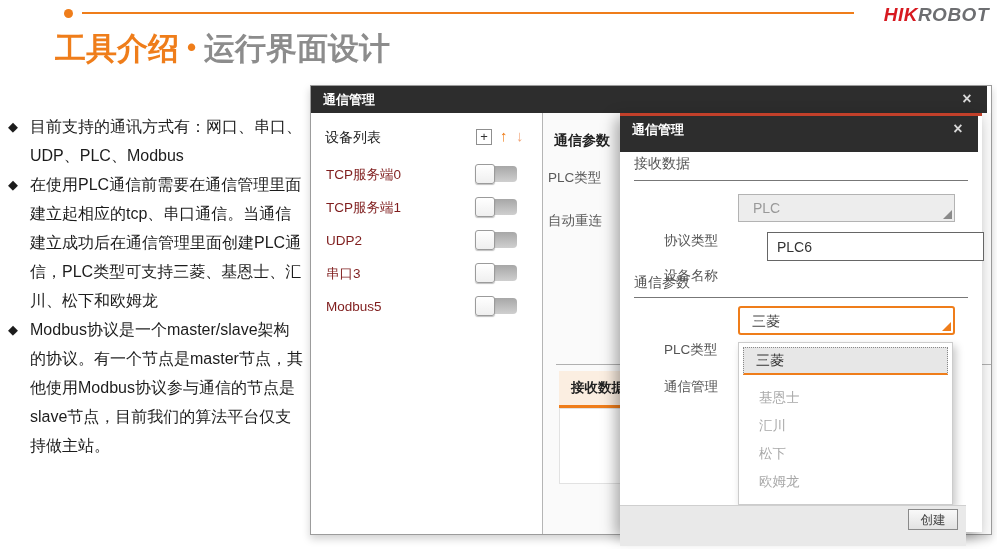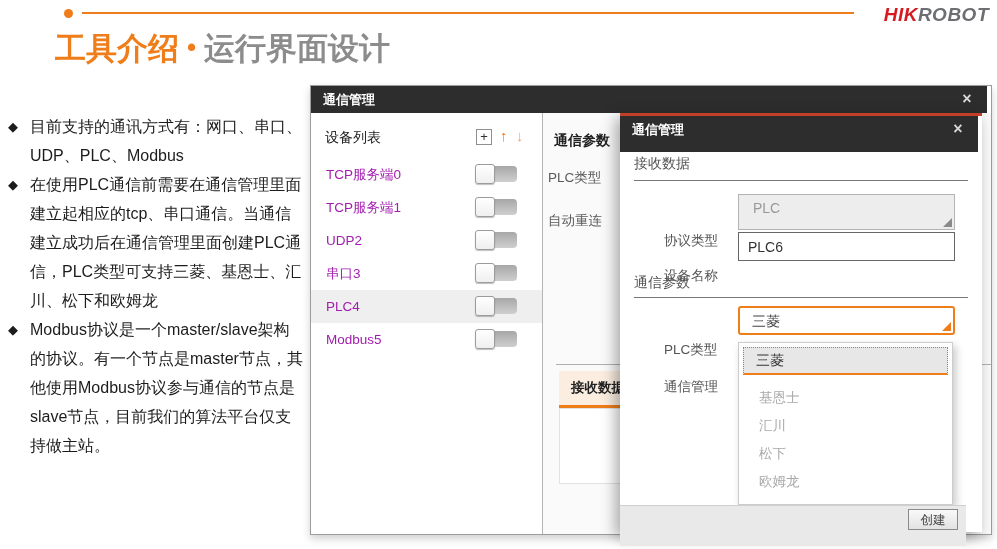--- a/index.html
+++ b/index.html
@@ -38,21 +38,21 @@
 
   .list-header { position:absolute; left:14px; top:15px; right:10px; height:22px; }
   .list-header .hdr-label { font-size:14px; font-weight:normal; color:#222; }
   .add-btn { position:absolute; left:151px; top:1px; width:16px; height:16px; border:1px solid #8f8f8f;
              background:#fff; color:#333; font-size:13px; line-height:13px; text-align:center; }
   .arr { position:absolute; top:-1px; font-size:15px; font-weight:bold; }
   .arr-up { left:175px; color:#ef7d1a; }
   .arr-down { left:191px; color:#f2a679; }
 
   .dev-list { position:absolute; left:0; right:0; top:45px; }
-  .dev-row { position:relative; height:33px; line-height:33px; font-size:13.5px; color:#a21caf; padding-left:15px; }
+  .dev-row { position:relative; height:33px; line-height:33px; font-size:13.5px; color:#7f1d1d; padding-left:15px; }
   .dev-row.selected { background:#efefef; }
   .toggle { position:absolute; left:165px; top:8px; width:41px; height:16px; border-radius:4px;
             background:linear-gradient(#a7a7a7,#cfcfcf); }
   .toggle .knob { position:absolute; left:-1px; top:-2px; width:20px; height:20px;
                   background:linear-gradient(#ffffff,#efefef); border:1px solid #9b9b9b;
                   border-radius:3px; box-shadow:0 1px 1px rgba(0,0,0,.25); }
 
   .pr-label { position:absolute; font-size:13.5px; color:#5a5a5a; white-space:nowrap; }
   .pr-section { position:absolute; left:11px; top:19px; font-size:14px; font-weight:bold; color:#222; white-space:nowrap; }
   .pr-divider { position:absolute; left:13px; right:0; top:251px; border-top:1px solid #b0b0b0; }
@@ -61,21 +61,21 @@
          line-height:34px; padding-left:12px; }
   .tab-content { position:absolute; left:16px; top:295px; width:300px; height:76px; background:#fff;
                  border:1px solid #e2e2e2; }
 
   
   .dlg2 { position:absolute; left:620px; top:113px; width:362px; height:419px; background:#fff;
           border-top:3px solid #c2402a; box-shadow:-4px 5px 14px rgba(0,0,0,.35); z-index:2; }
   .dlg2 .sec-label { position:absolute; left:14px; font-size:14px; color:#555; }
   .dlg2 .divider { position:absolute; left:14px; right:14px; border-top:1px solid #777; }
   .fld-label { position:absolute; left:44px; font-size:13.5px; color:#555; white-space:nowrap;margin-top:28px; }
-  .sel { position:absolute; left:118px; width:217px; height:36px; font-size:14px; line-height:26px; }
+  .sel { position:absolute; left:118px; width:217px; height:28px; font-size:14px; line-height:26px; }
   .sel .corner { position:absolute; right:2px; bottom:2px; width:0; height:0;
                  border-left:9px solid transparent; border-bottom:9px solid #8a8a8a; }
   .sel-disabled { background:#ededed; border:1px solid #b3b3b3; color:#999; padding-left:14px; }
   .sel-active { background:#fff; border:2px solid #ef7d1a; border-radius:3px; color:#444; padding-left:12px; }
   .sel-active .corner { border-bottom-color:#ef7d1a; }
   .txt-input { position:absolute; left:118px; width:217px; height:29px; border:1px solid #666;
                background:#fff; font-family:inherit; font-size:14px; color:#333; padding-left:9px; }
 
   .dropdown { position:absolute; left:118px; top:226px; width:215px; height:163px; background:#fff;
               border:1px solid #ccc; box-shadow:3px 4px 8px rgba(0,0,0,.22); }
@@ -151,26 +151,20 @@
             <span class="toggle">
                 <span class="knob"></span>
               </span>
           </div>
           <div class="dev-row">
             <span>串口3</span>
             <span class="toggle">
                 <span class="knob"></span>
               </span>
           </div>
-          <div class="dev-row selected">
-            <span>PLC4</span>
-            <span class="toggle">
-                <span class="knob"></span>
-              </span>
-          </div>
           <div class="dev-row">
             <span>Modbus5</span>
             <span class="toggle">
                 <span class="knob"></span>
               </span>
           </div>
         </div>
       </div>
 
       <div class="pane-right">
@@ -194,21 +188,21 @@
     <div class="sec-label" style="top:39px;">接收数据</div>
     <div class="divider" style="top:64px;"></div>
 
     <div class="fld-label" style="top:88px;">协议类型</div>
     <div class="sel sel-disabled" style="top:78px;">
       <span>PLC</span>
       <span class="corner"></span>
     </div>
 
     <div class="fld-label" style="top:123px;">设备名称</div>
-    <input class="txt-input" style="top: 116px;" type="text" value="PLC6">
+    <input class="txt-input" style="top: 116px; margin-left: 29px;" type="text" value="PLC6">
 
     <div class="sec-label" style="top:158px;">通信参数</div>
     <div class="divider" style="top:181px;"></div>
 
     <div class="fld-label" style="top:197px;">PLC类型</div>
     <div class="sel sel-active" style="top:190px; height:29px;">
       <span>三菱</span>
       <span class="corner"></span>
     </div>
 

